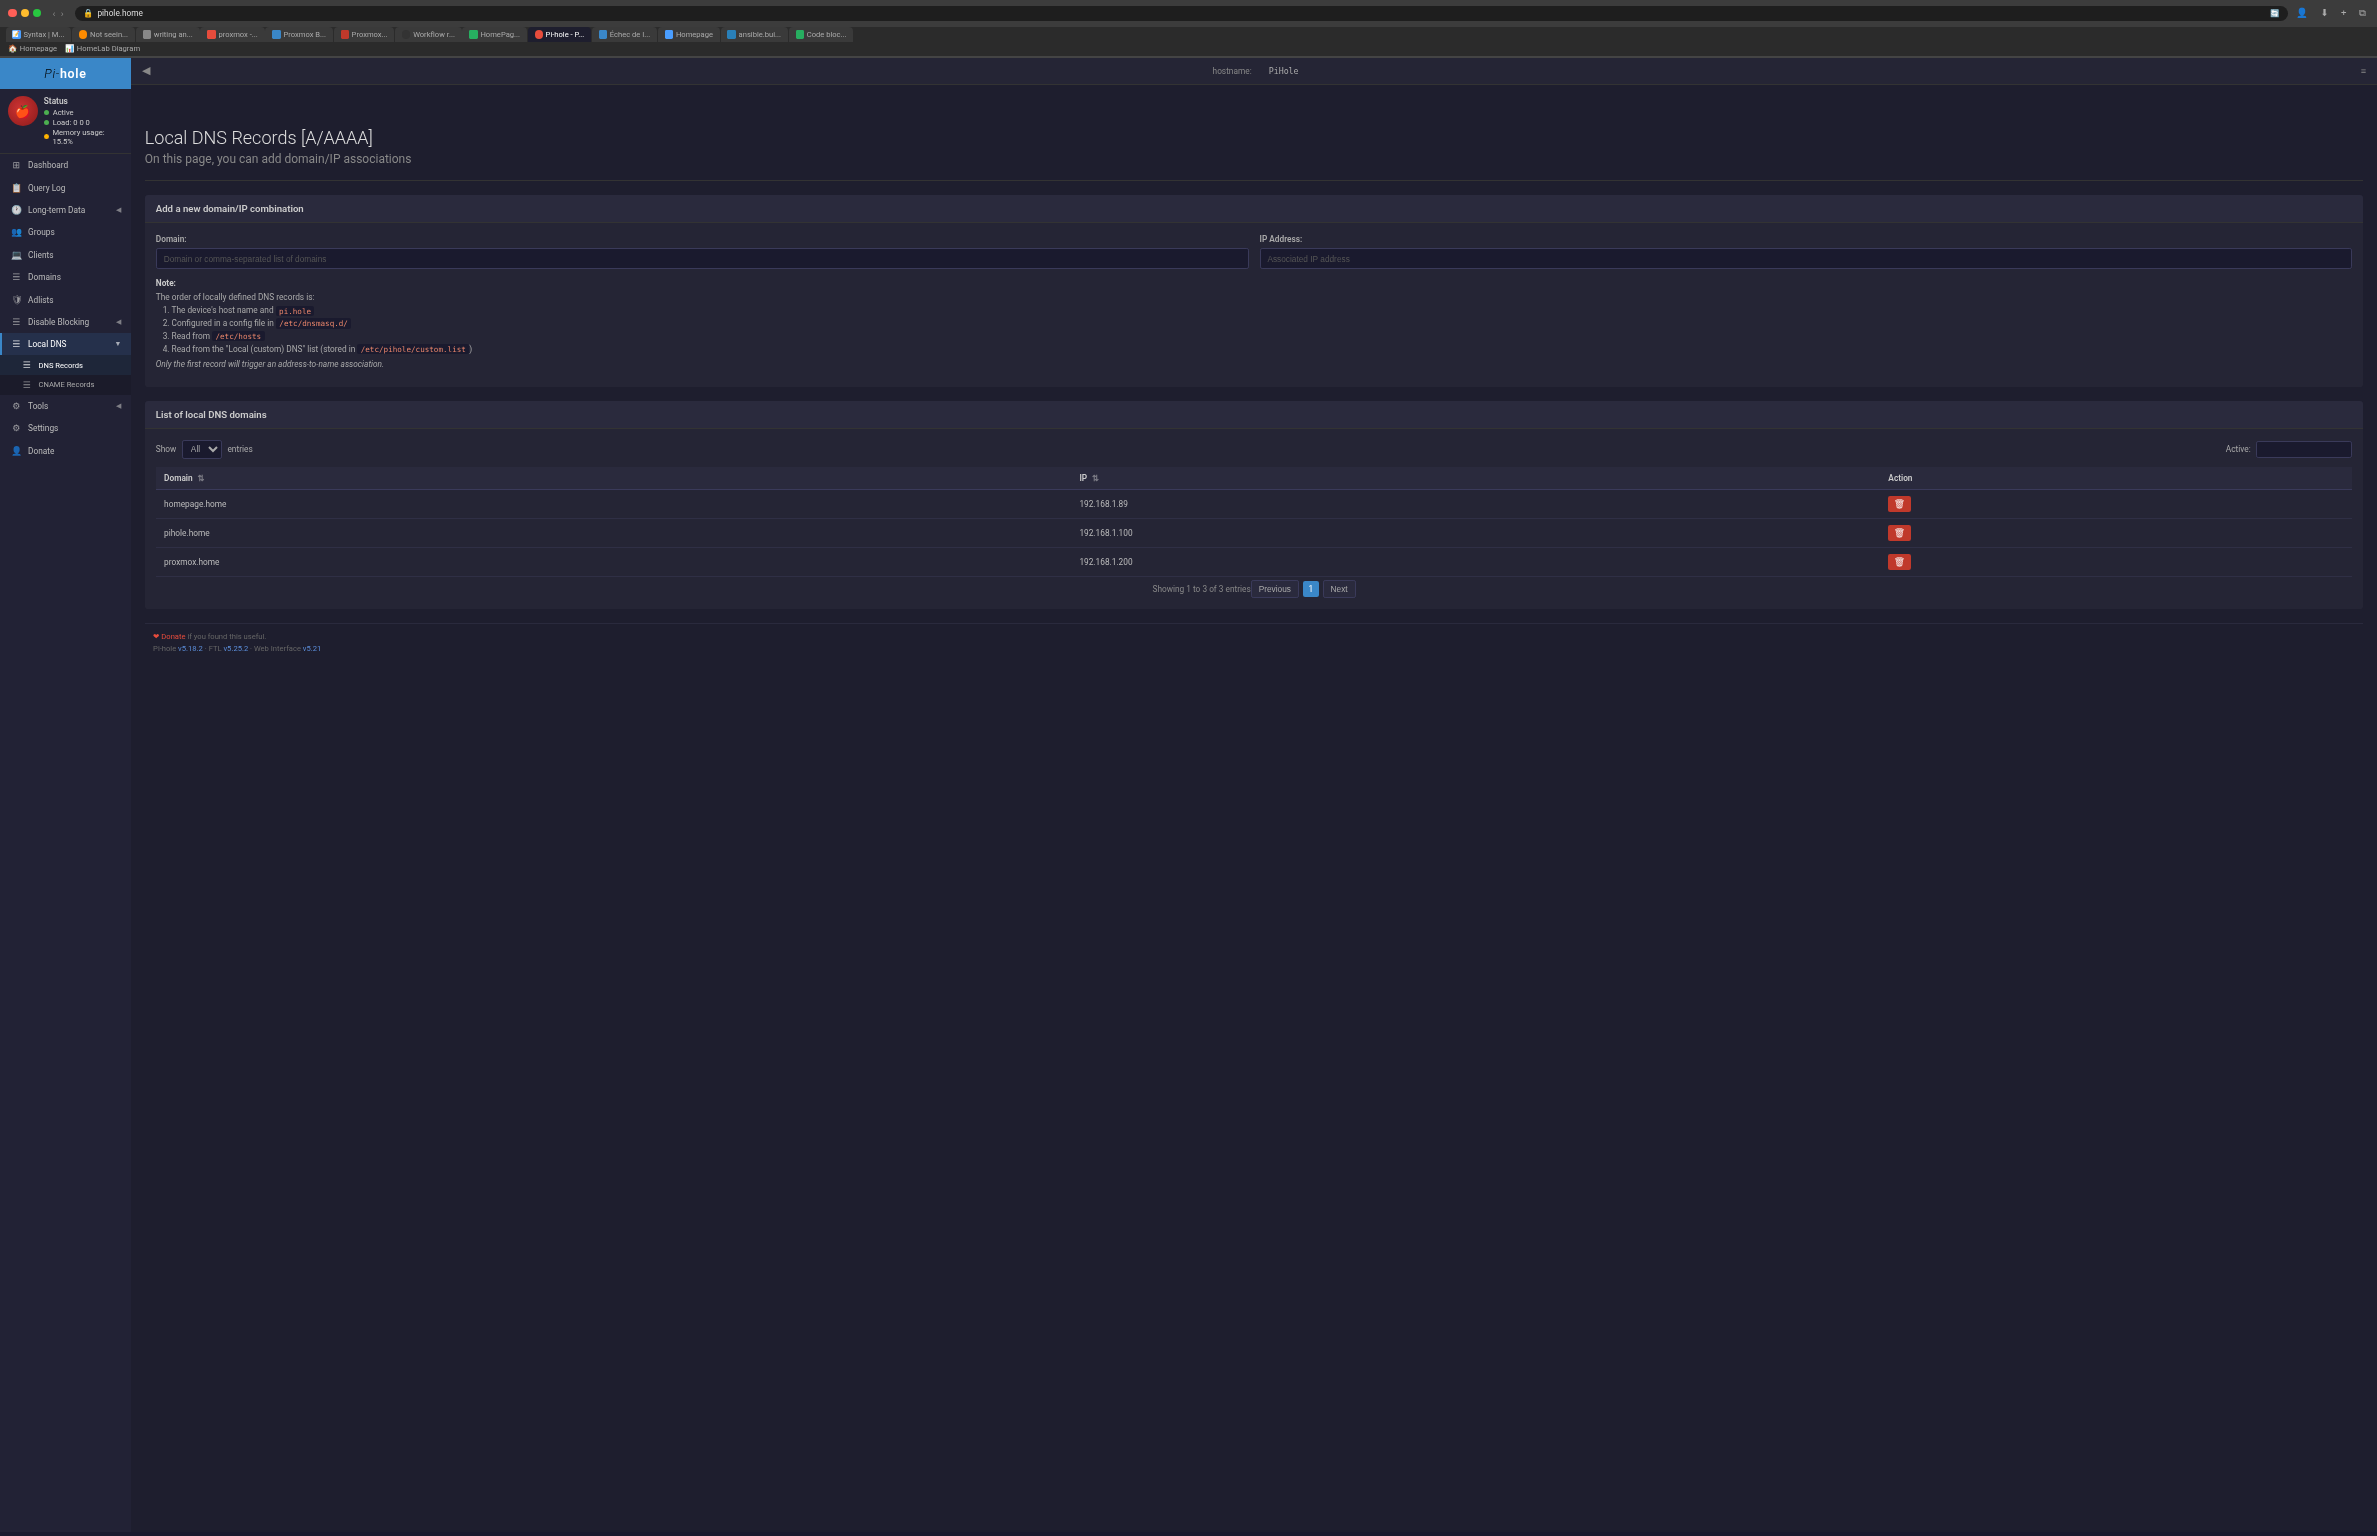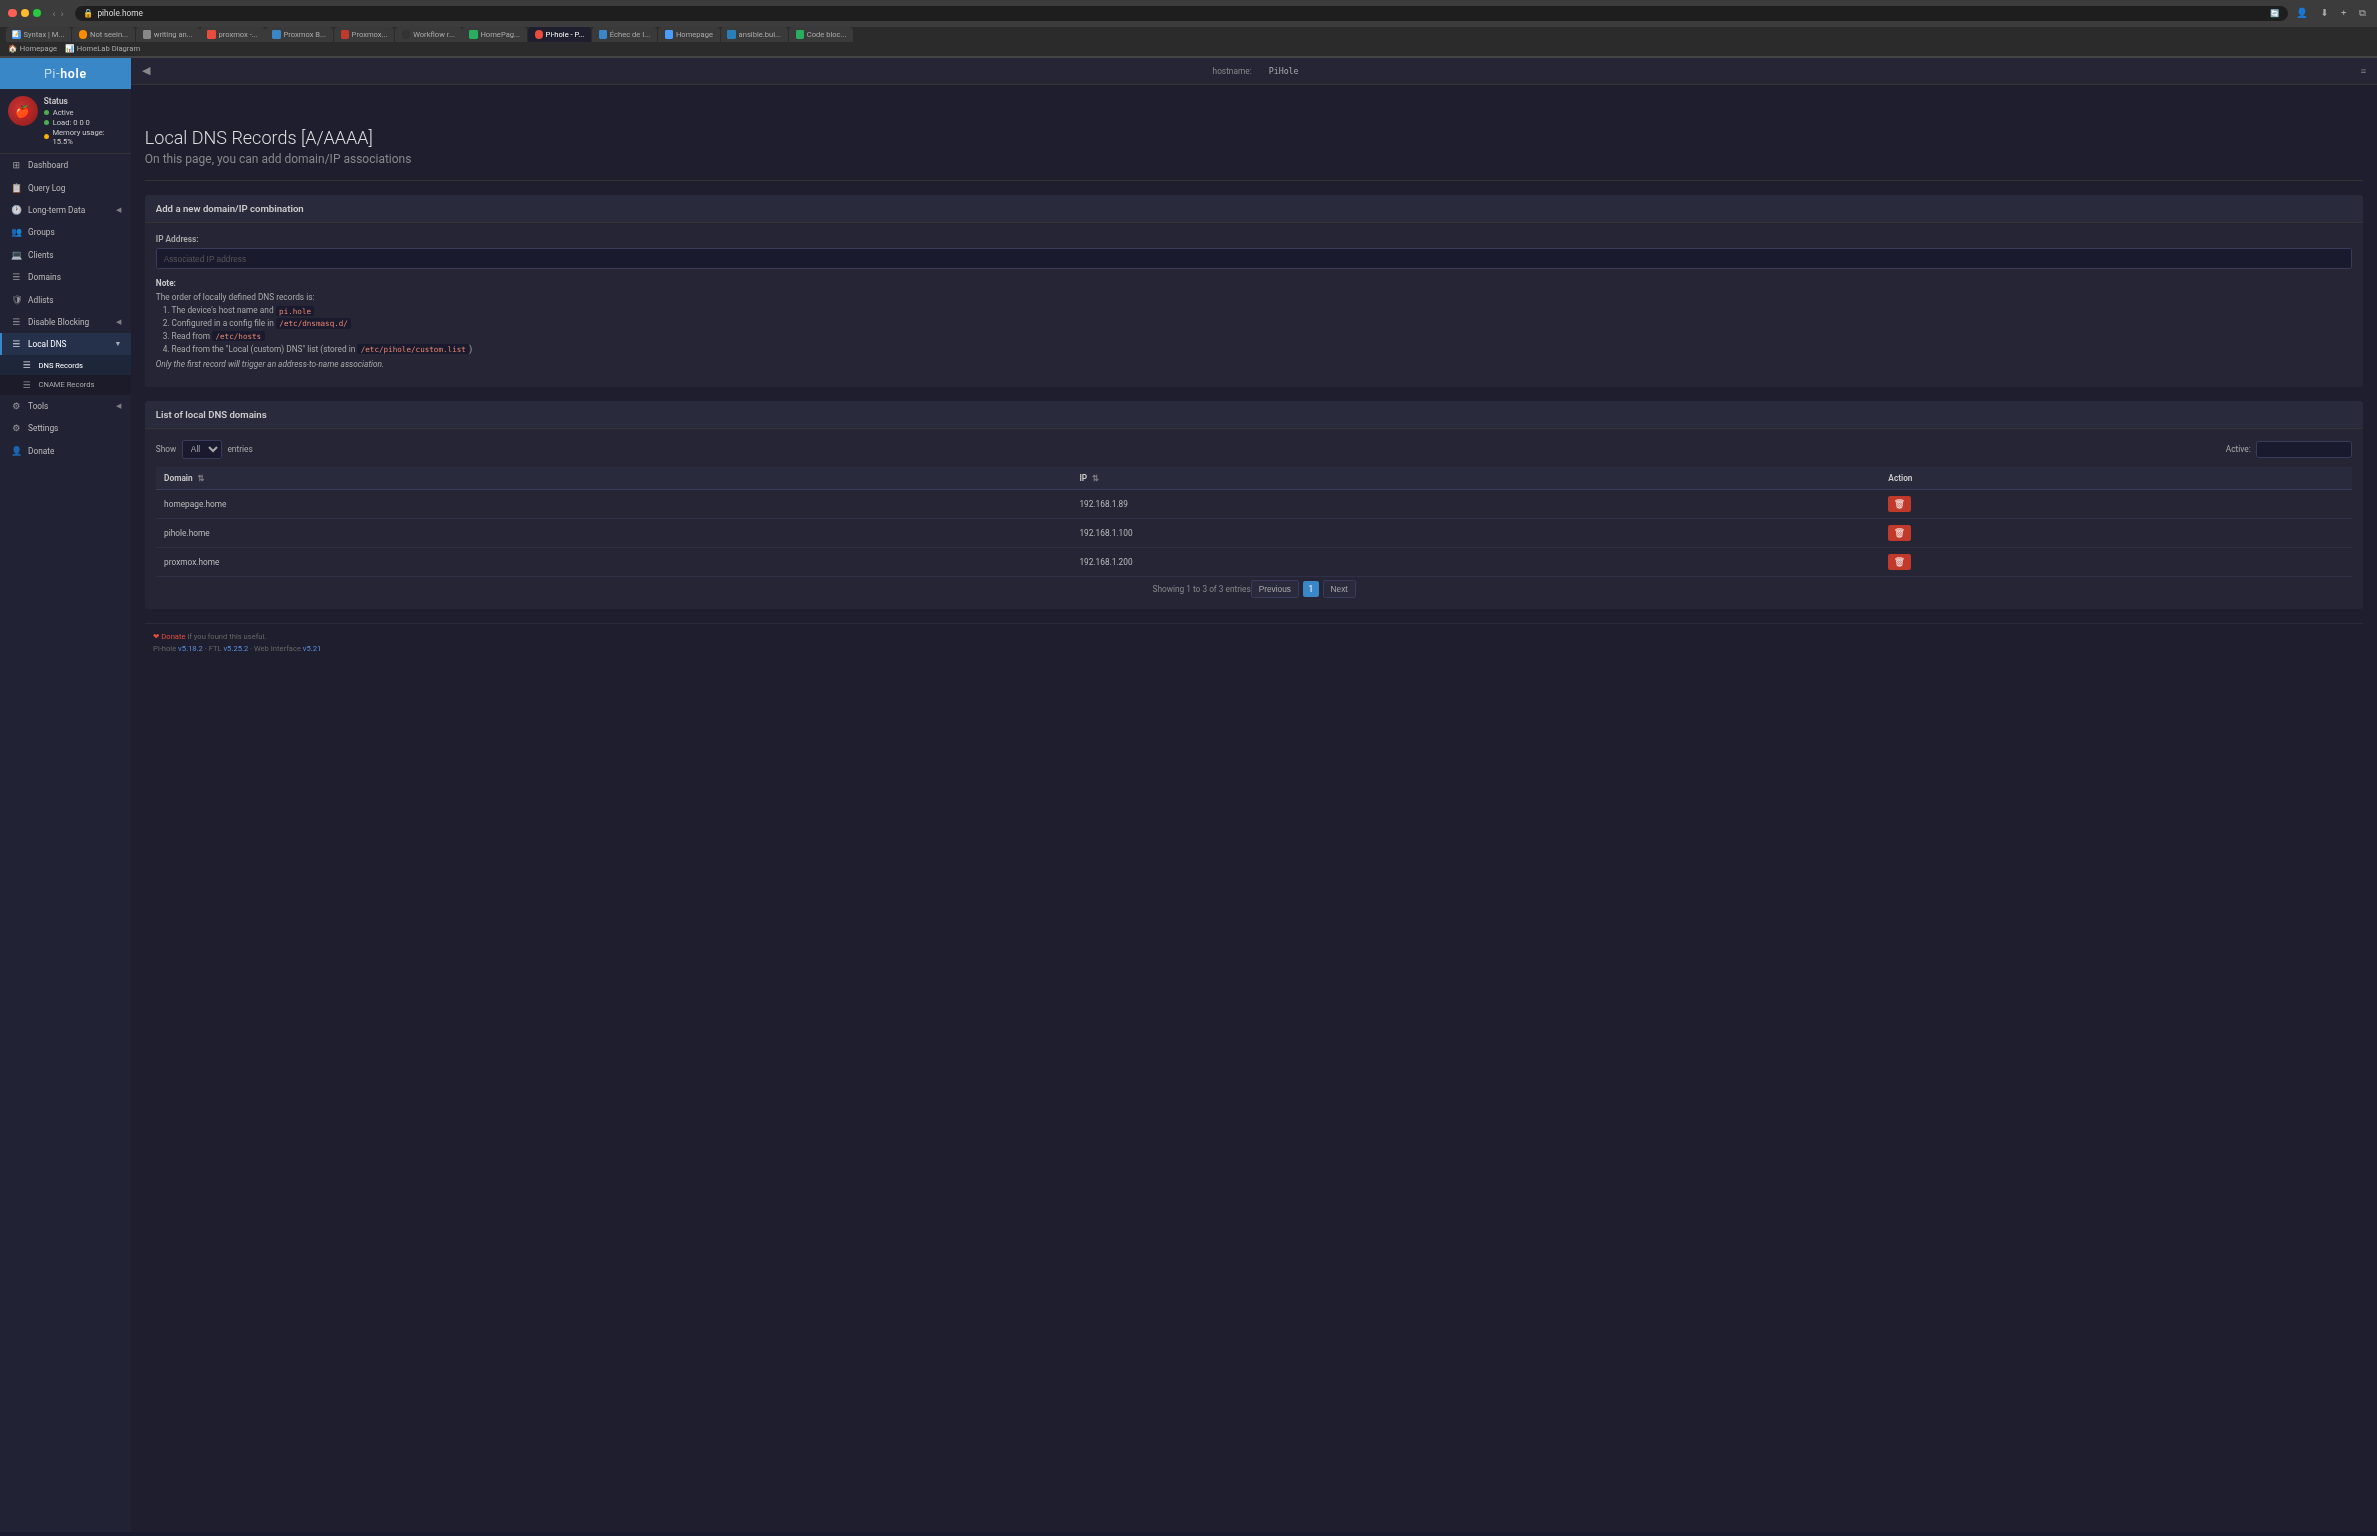--- a/index.html
+++ b/index.html
@@ -127,21 +127,21 @@
     }
     .sidebar-header {
       background: #3a87c8;
       padding: 8.3px;
       text-align: center;
       font-size: 12.4px;
       font-weight: 300;
       color: #fff;
       letter-spacing: 0.7px;
     }
-    .sidebar-header span.pi { color: #ffffff; font-weight: 300; }
+    .sidebar-header span.pi { color: #000000; font-weight: 300; font-style: italic; }
     .sidebar-header span.hole { color: #fff; font-weight: 600; }
     .sidebar-status {
       padding: 6.9px 8.3px;
       border-bottom: 0.7px solid #333;
       display: flex;
       gap: 5.5px;
       align-items: flex-start;
     }
     .logo-circle {
       width: 30px; height: 30px;
@@ -702,20 +702,24 @@
 
     <div class="content-body">
       <h1 class="page-title">Local DNS Records [A/AAAA]</h1>
       <p class="page-subtitle">On this page, you can add domain/IP associations</p>
       <hr class="divider">
 
       <div class="card">
         <div class="card-body">
           <h3 class="card-header" style="margin: -11px -11px 11px; border-radius: 2.8px 2.8px 0 0;">Add a new domain/IP combination</h3>
           <div class="form-row">
+            <div class="form-group">
+              <label class="form-label">Domain:</label>
+              <input type="text" class="form-control" placeholder="Domain or comma-separated list of domains" style="">
+            </div>
             <div class="form-group">
               <label class="form-label">IP Address:</label>
               <input type="text" class="form-control" placeholder="Associated IP address" style="">
             </div>
           </div>
 
           <div class="note-box">
             <div class="note-title">Note:</div>
             <div class="note-text">The order of locally defined DNS records is:</div>
             <ol class="note-list">

